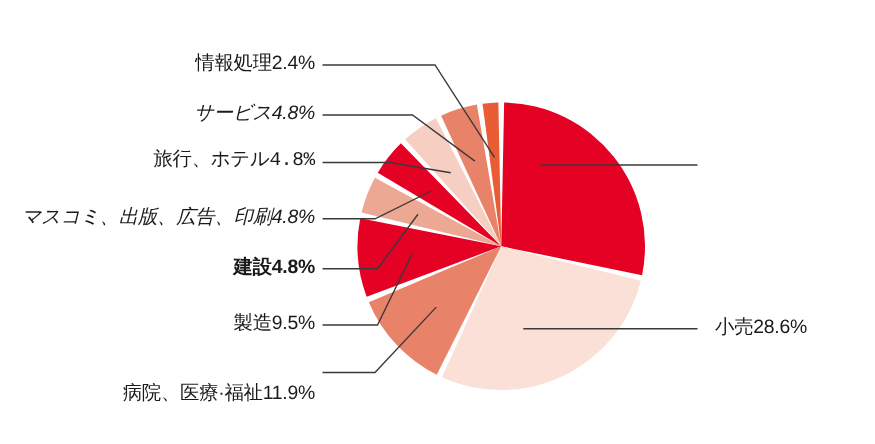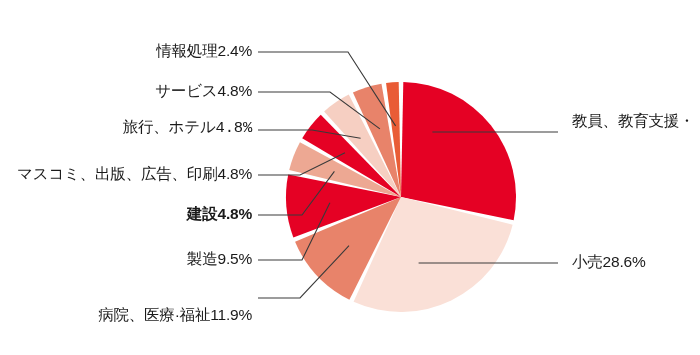--- a/index.html
+++ b/index.html
@@ -48,29 +48,28 @@
         <polyline points="258,215 302,215 334.4,171.4" fill="none" stroke="#3A3A3A" stroke-width="1.1"></polyline>
         <polyline points="258,260 302,260 329.9,202.8" fill="none" stroke="#3A3A3A" stroke-width="1.1"></polyline>
         <polyline points="258,298 300,298 349.0,245.7" fill="none" stroke="#3A3A3A" stroke-width="1.1"></polyline>
         <line x1="432.4" y1="132" x2="558" y2="132" stroke="#3A3A3A" stroke-width="1.1"></line>
         <line x1="418.6" y1="263" x2="558" y2="263" stroke="#3A3A3A" stroke-width="1.1"></line>
       </g>
   </svg>
 
   <div id="labels-left">
       <div class="lbl lbl-left" style="right: 448px; top: 41px;">情報処理2.4%</div>
-      <div class="lbl lbl-left" style="right: 448px; top: 81px;">サービス4.8%</div>
+      <div class="lbl lbl-left" style="right: 448px; top: 81px; font-style: italic;">サービス4.8%</div>
       <div class="lbl lbl-left" style="right: 448px; top: 119px; font-family: Liberation Mono, monospace;">旅行、ホテル4.8%</div>
-      <div class="lbl lbl-left" style="right: 448px; top: 164px;">マスコミ、出版、広告、印刷4.8%</div>
+      <div class="lbl lbl-left" style="right: 448px; top: 164px; font-style: italic;">マスコミ、出版、広告、印刷4.8%</div>
       <div class="lbl lbl-left" style="right: 448px; top: 204px; font-weight: bold;">建設4.8%</div>
       <div class="lbl lbl-left" style="right: 448px; top: 249px;">製造9.5%</div>
       <div class="lbl lbl-left" style="right: 448px; top: 305px;">病院、医療·福祉11.9%</div>
     </div>
   <div id="labels-right">
       <div class="lbl lbl-right" style="left: 572px; top: 111px;">
-        <div>教員、教育支援・</div>
       </div>
       <div class="lbl lbl-right" style="left: 572px; top: 252px;">
         <div>小売28.6%</div>
       </div>
     </div>
 
 </div>
 
 </body></html>

